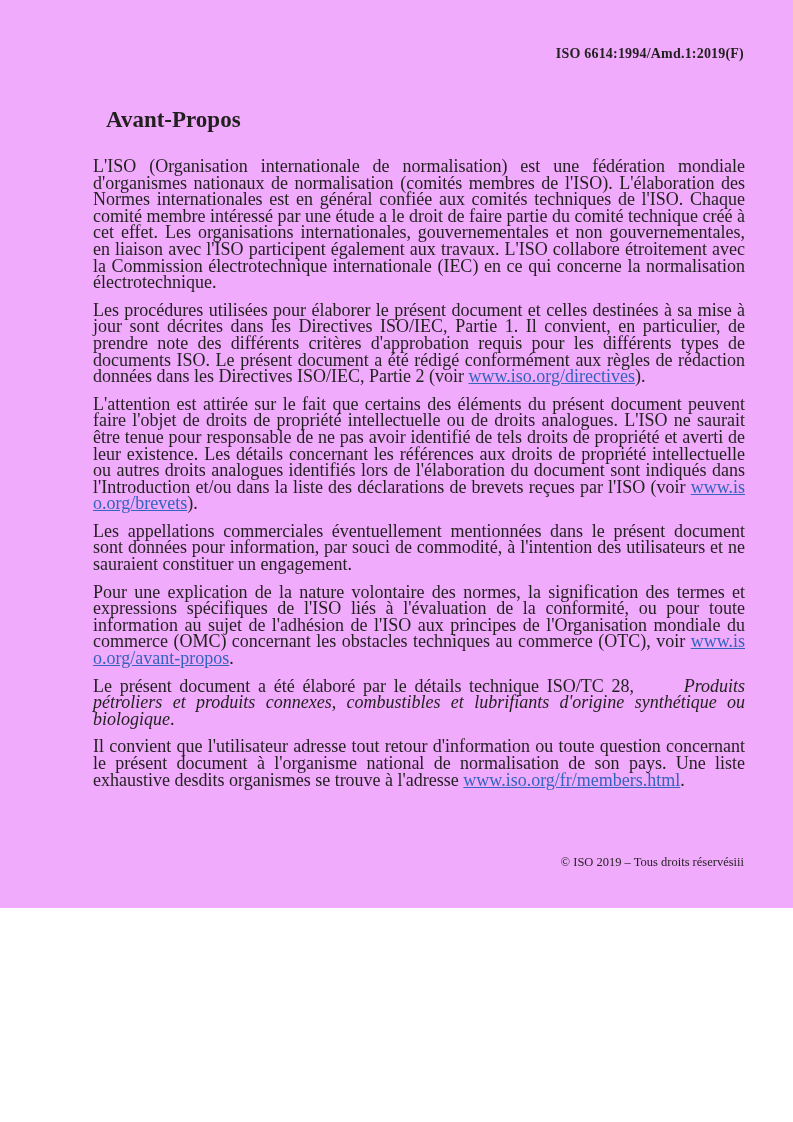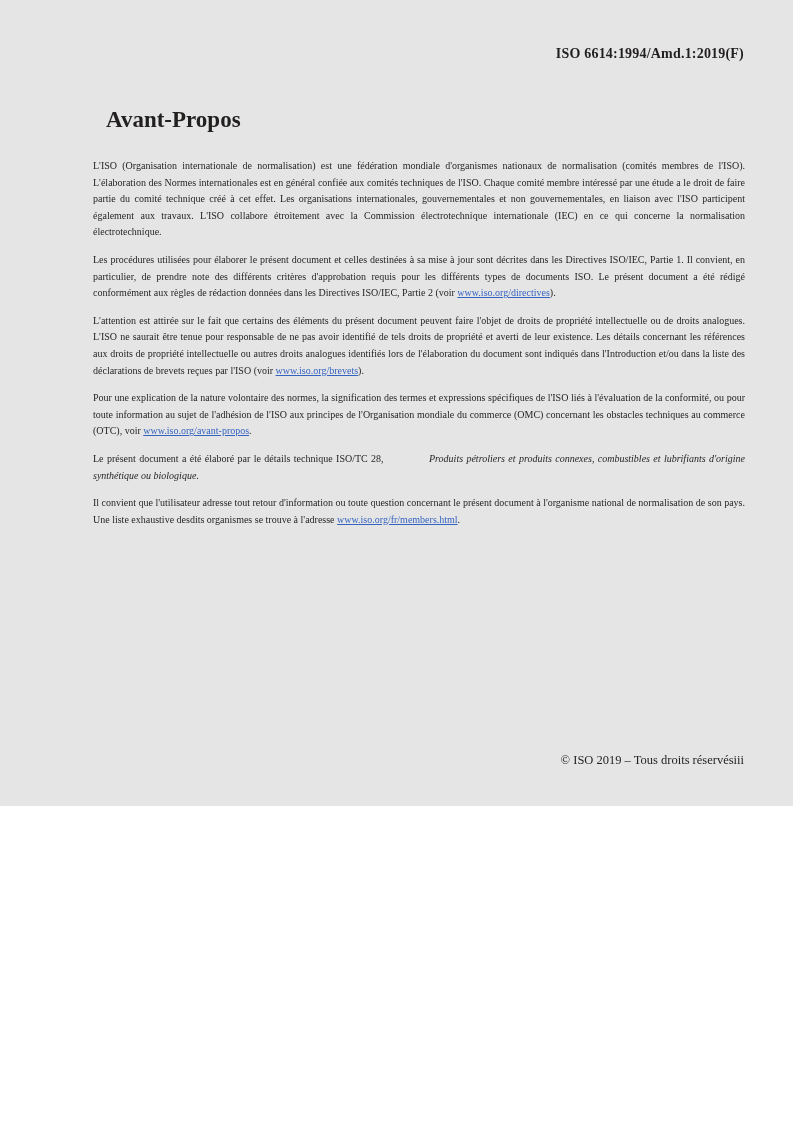--- a/index.html
+++ b/index.html
@@ -1,20 +1,20 @@
 <!DOCTYPE html>
 <html><head>
 <meta charset="utf-8">
 <style>
   html, body { margin: 0; padding: 0; background: #ffffff; }
   .page {
     position: relative;
     width: 793px;
-    height: 806px;
-    background: #e5e5e5;
+    height: 908px;
+    background: #f0abfc;
     font-family: "Liberation Serif", serif;
     color: #221f1f;
     overflow: hidden;
     box-sizing: border-box;
   }
   .doc-header {
     position: absolute;
     top: 46px;
     right: 49px;
     font-size: 14px;
@@ -28,21 +28,21 @@
     width: 652px;
   }
   .doc-title {
     font-size: 23px;
     font-weight: bold;
     margin: 0 0 24px 13px;
     line-height: 28px;
   }
   .content p {
     margin: 0 0 11px 0;
-    font-size: 10px;
+    font-size: 18px;
     line-height: 16.6px;
     text-align: justify;
   }
   .link {
     color: #3563c0;
     text-decoration: underline;
     cursor: pointer;
     word-break: break-all;
   }
   .italic { font-style: italic; margin-left: 42px; }
@@ -66,20 +66,21 @@
   <div class="content">
 
     <h1 class="doc-title">Avant-Propos</h1>
 
     <p><span>L'ISO (Organisation internationale de normalisation) est une fédération mondiale d'organismes nationaux de normalisation (comités membres de l'ISO). L'élaboration des Normes internationales est en général confiée aux comités techniques de l'ISO. Chaque comité membre intéressé par une étude a le droit de faire partie du comité technique créé à cet effet. Les organisations internationales, gouvernementales et non gouvernementales, en liaison avec l'ISO participent également aux travaux. L'ISO collabore étroitement avec la Commission électrotechnique internationale (IEC) en ce qui concerne la normalisation électrotechnique.</span></p>
 
     <p><span>Les procédures utilisées pour élaborer le présent document et celles destinées à sa mise à jour sont décrites dans les Directives ISO/IEC, Partie 1. Il convient, en particulier, de prendre note des différents critères d'approbation requis pour les différents types de documents ISO. Le présent document a été rédigé conformément aux règles de rédaction données dans les Directives ISO/IEC, Partie 2 (voir </span><a class="link">www.iso.org/directives</a><span>).</span></p>
 
     <p><span>L'attention est attirée sur le fait que certains des éléments du présent document peuvent faire l'objet de droits de propriété intellectuelle ou de droits analogues. L'ISO ne saurait être tenue pour responsable de ne pas avoir identifié de tels droits de propriété et averti de leur existence. Les détails concernant les références aux droits de propriété intellectuelle ou autres droits analogues identifiés lors de l'élaboration du document sont indiqués dans l'Introduction et/ou dans la liste des déclarations de brevets reçues par l'ISO (voir </span><a class="link">www.iso.org/brevets</a><span>).</span></p>
 
+    <p><span>Les appellations commerciales éventuellement mentionnées dans le présent document sont données pour information, par souci de commodité, à l'intention des utilisateurs et ne sauraient constituer un engagement.</span></p>
 
     <p><span>Pour une explication de la nature volontaire des normes, la signification des termes et expressions spécifiques de l'ISO liés à l'évaluation de la conformité, ou pour toute information au sujet de l'adhésion de l'ISO aux principes de l'Organisation mondiale du commerce (OMC) concernant les obstacles techniques au commerce (OTC), voir </span><a class="link">www.iso.org/avant-propos</a><span>.</span></p>
 
     <p><span>Le présent document a été élaboré par le détails technique ISO/TC 28, </span><span class="italic">Produits pétroliers et produits connexes, combustibles et lubrifiants d'origine synthétique ou biologique</span><span>.</span></p>
 
     <p><span>Il convient que l'utilisateur adresse tout retour d'information ou toute question concernant le présent document à l'organisme national de normalisation de son pays. Une liste exhaustive desdits organismes se trouve à l'adresse </span><a class="link">www.iso.org/fr/members.html</a><span>.</span></p>
 
   </div>
 
   <div class="doc-footer">

